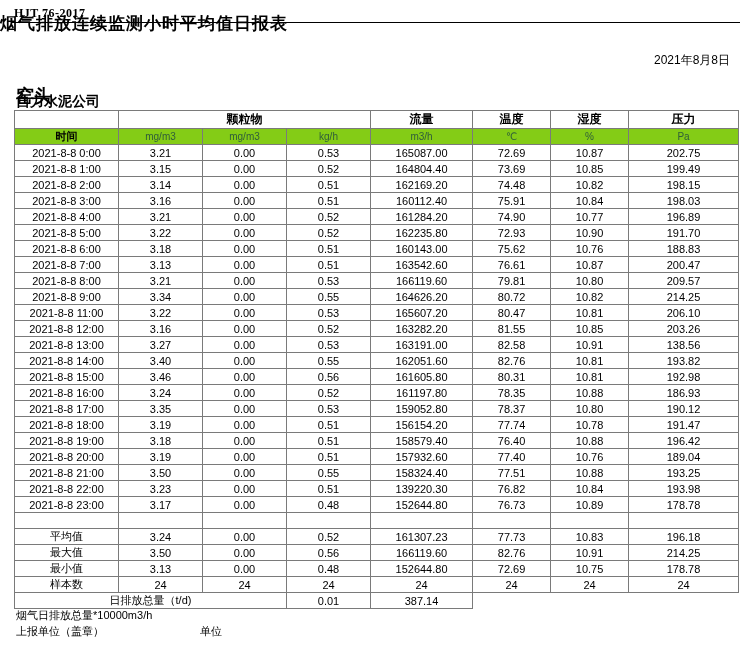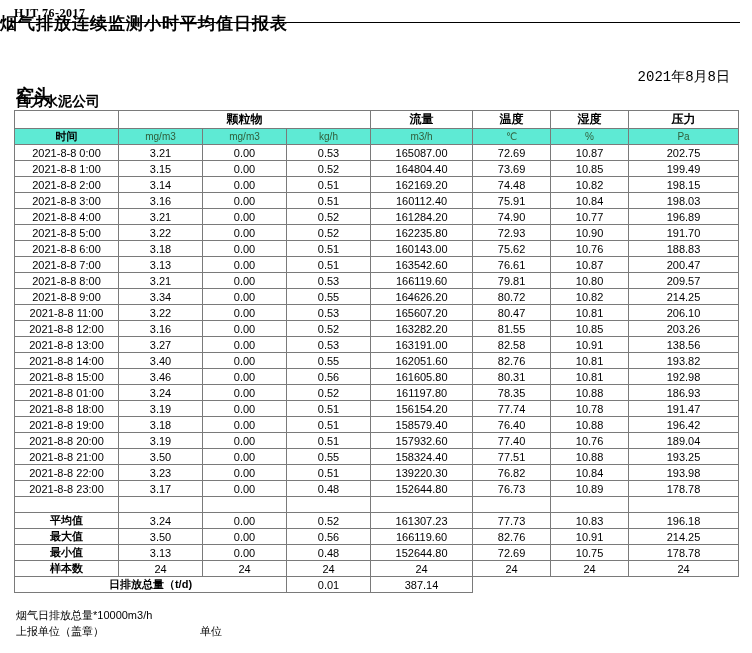--- a/index.html
+++ b/index.html
@@ -28,51 +28,50 @@
   }
   .company{
     position:absolute;left:16px;top:64px;
     font-size:14px;font-weight:bold;margin-top:29px;
   }
   .kiln{
     position:absolute;left:16px;top:84px;
     font-size:18px;font-weight:bold;
   }
   .date{
-    position:absolute;right:22px;top:68px;
-    font-size:14px;
-    font-family:Liberation Mono, monospace;
+    position:absolute;right:22px;top:52px;
+    font-size:12px;
   }
   table.main{
     position:absolute;left:14px;top:110px;
     border-collapse:collapse;
     table-layout:fixed;
     width:724px;
     font-size:11px;
   }
   table.main td{
     border:1px solid #7a7a7a;
     text-align:center;
     height:15px;
     padding:0 2px;
     white-space:nowrap;
     overflow:hidden;
   }
   .grp-head td{height:26px;font-size:12px;font-weight:bold;margin-top:24px;}
   .unit-row td{
-    background:#5eead4;
+    background:#84cc16;
     color:#2f5d3a;
     height:15px;
     font-size:10px;
   }
   .unit-row td.time-cell{font-weight:bold;color:#000;font-size:11px;}
   .data-row td{background:#ffffff;}
   .blank-row td{height:14px;border-left:1px solid #7a7a7a;border-right:1px solid #7a7a7a;}
   .sum-row td{font-weight:normal;}
-  .sum-row td.label{font-weight:bold;}
+  .sum-row td.label{font-weight:normal;}
   .footer1{
     position:absolute;left:16px;top:608px;font-size:11px;
   }
   .footer2{
     position:absolute;left:16px;top:624px;font-size:11px;
   }
   .footer2b{
     position:absolute;left:200px;top:624px;font-size:11px;
   }
   .nogrid{border:none !important;}
@@ -263,28 +262,38 @@
         <td>2021-8-8 15:00</td>
         <td>3.46</td>
         <td>0.00</td>
         <td>0.56</td>
         <td>161605.80</td>
         <td>80.31</td>
         <td>10.81</td>
         <td>192.98</td>
       </tr>
       <tr class="data-row">
-        <td>2021-8-8 01:00</td>
+        <td>2021-8-8 16:00</td>
         <td>3.24</td>
         <td>0.00</td>
         <td>0.52</td>
         <td>161197.80</td>
         <td>78.35</td>
         <td>10.88</td>
         <td>186.93</td>
+      </tr>
+      <tr class="data-row">
+        <td>2021-8-8 17:00</td>
+        <td>3.35</td>
+        <td>0.00</td>
+        <td>0.53</td>
+        <td>159052.80</td>
+        <td>78.37</td>
+        <td>10.80</td>
+        <td>190.12</td>
       </tr>
       <tr class="data-row">
         <td>2021-8-8 18:00</td>
         <td>3.19</td>
         <td>0.00</td>
         <td>0.51</td>
         <td>156154.20</td>
         <td>77.74</td>
         <td>10.78</td>
         <td>191.47</td>

